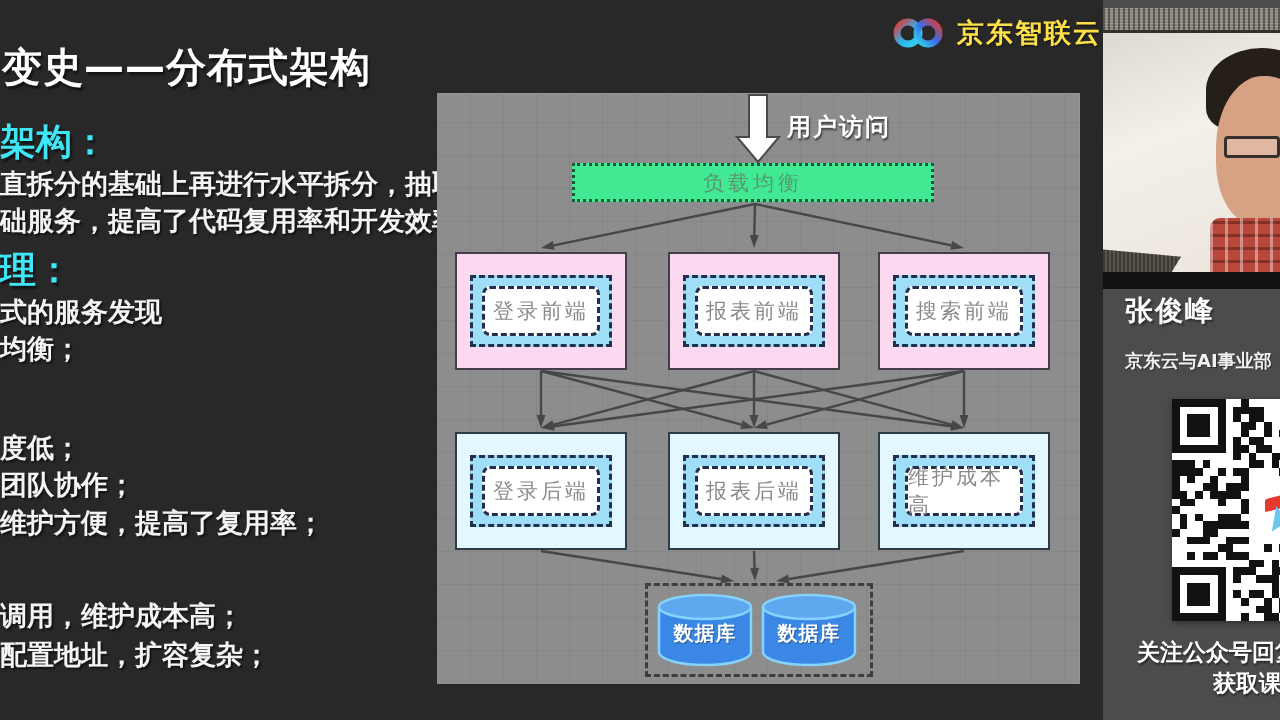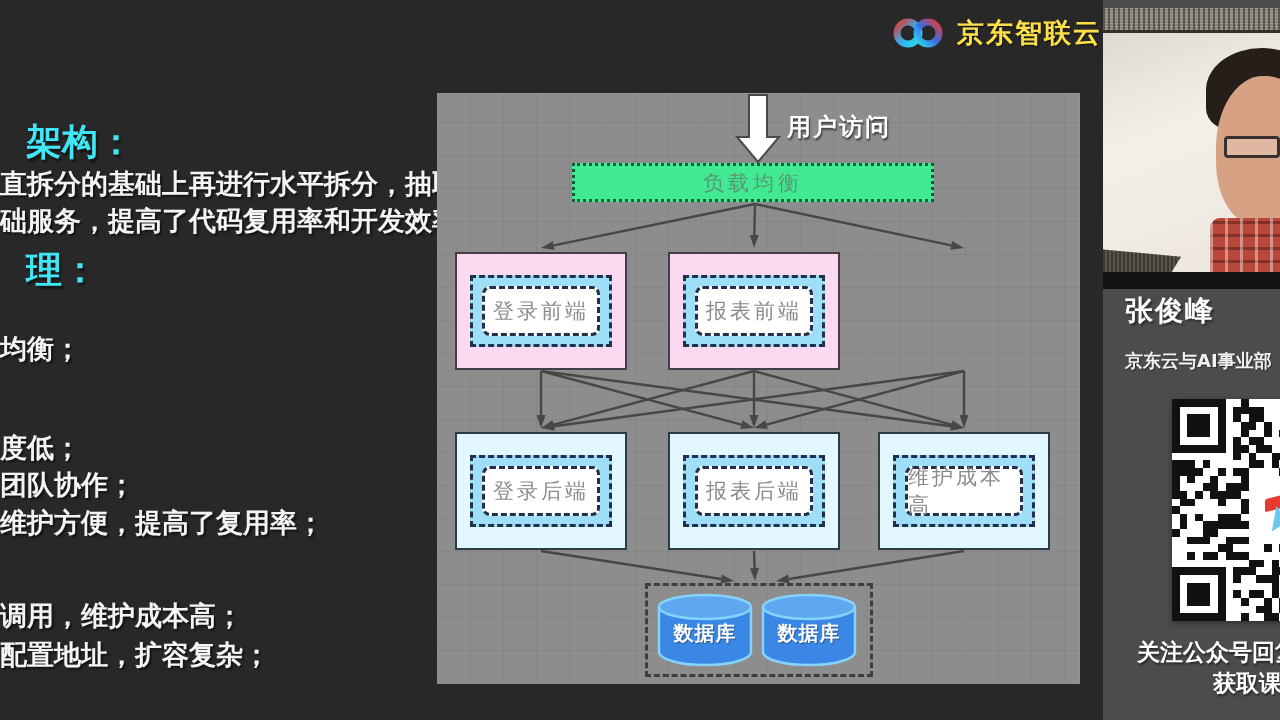--- a/index.html
+++ b/index.html
@@ -4,21 +4,21 @@
 <style>
   html,body{margin:0;padding:0;background:#1d1d1d;}
   .stage{position:relative;width:1280px;height:720px;background:#282828;overflow:hidden;
          font-family:"DejaVu Sans","Liberation Sans",sans-serif;}
   .abs{position:absolute;}
 
   
   .slide-title{left:2px;top:40px;font-size:40px;font-weight:bold;color:#fff;
     letter-spacing:1px;white-space:nowrap;text-shadow:2px 3px 2px rgba(0,0,0,.5);}
   .cyan-head{left:0;font-size:36px;font-weight:bold;color:#3fe6f6;white-space:nowrap;
-    text-shadow:2px 3px 2px rgba(0,0,0,.5);padding-left:26px;}
+    text-shadow:2px 3px 2px rgba(0,0,0,.5);}
   .body-line{left:0;font-size:27px;font-weight:bold;color:#f4f4f4;white-space:nowrap;
     text-shadow:2px 2px 2px rgba(0,0,0,.55);}
 
   
   .diagram{left:437px;top:93px;width:643px;height:591px;background:#8d8d8d;
     background-image:
       repeating-linear-gradient(0deg, rgba(0,0,0,.05) 0 1px, transparent 1px 33px),
       repeating-linear-gradient(90deg, rgba(0,0,0,.05) 0 1px, transparent 1px 33px);
     box-shadow:inset 0 0 0 1px rgba(255,255,255,.08);}
   .lb-box{left:135px;top:70px;width:362px;height:39px;background:#42e993;
@@ -87,24 +87,26 @@
   .footer-line1{position:absolute;left:34px;top:637px;font-size:23px;font-weight:bold;color:#fff;
     white-space:nowrap;text-shadow:1px 2px 2px rgba(0,0,0,.5);}
   .footer-line2{position:absolute;left:110px;top:668px;font-size:23px;font-weight:bold;color:#fff;
     white-space:nowrap;text-shadow:1px 2px 2px rgba(0,0,0,.5);}
 </style>
 </head>
 <body>
 
 <div class="stage">
 
+  <div class="abs slide-title">变史——分布式架构</div>
   <div class="abs cyan-head" style="top:118px;">架构：</div>
   <div class="abs body-line" style="top:166px;">直拆分的基础上再进行水平拆分，抽取</div>
   <div class="abs body-line" style="top:203px;">础服务，提高了代码复用率和开发效率；</div>
   <div class="abs cyan-head" style="top:246px;">理：</div>
+  <div class="abs body-line" style="top:294px;">式的服务发现</div>
   <div class="abs body-line" style="top:331px;">均衡；</div>
   <div class="abs body-line" style="top:430px;">度低；</div>
   <div class="abs body-line" style="top:467px;">团队协作；</div>
   <div class="abs body-line" style="top:505px;">维护方便，提高了复用率；</div>
   <div class="abs body-line" style="top:598px;">调用，维护成本高；</div>
   <div class="abs body-line" style="top:637px;">配置地址，扩容复杂；</div>
 
   <div class="abs brand">
     <svg width="56" height="40" viewBox="0 0 56 40">
       <defs>
@@ -133,20 +135,25 @@
     </div>
 
     <div class="node-outer fe" style="left:18px;top:159px;">
       <div class="node-mid">
         <div class="node-inner">登录前端</div>
       </div>
     </div>
     <div class="node-outer fe" style="left:231px;top:159px;">
       <div class="node-mid">
         <div class="node-inner">报表前端</div>
+      </div>
+    </div>
+    <div class="node-outer fe" style="left:441px;top:159px;">
+      <div class="node-mid">
+        <div class="node-inner">搜索前端</div>
       </div>
     </div>
 
     <div class="node-outer be" style="left:18px;top:339px;">
       <div class="node-mid">
         <div class="node-inner">登录后端</div>
       </div>
     </div>
     <div class="node-outer be" style="left:231px;top:339px;">
       <div class="node-mid">

